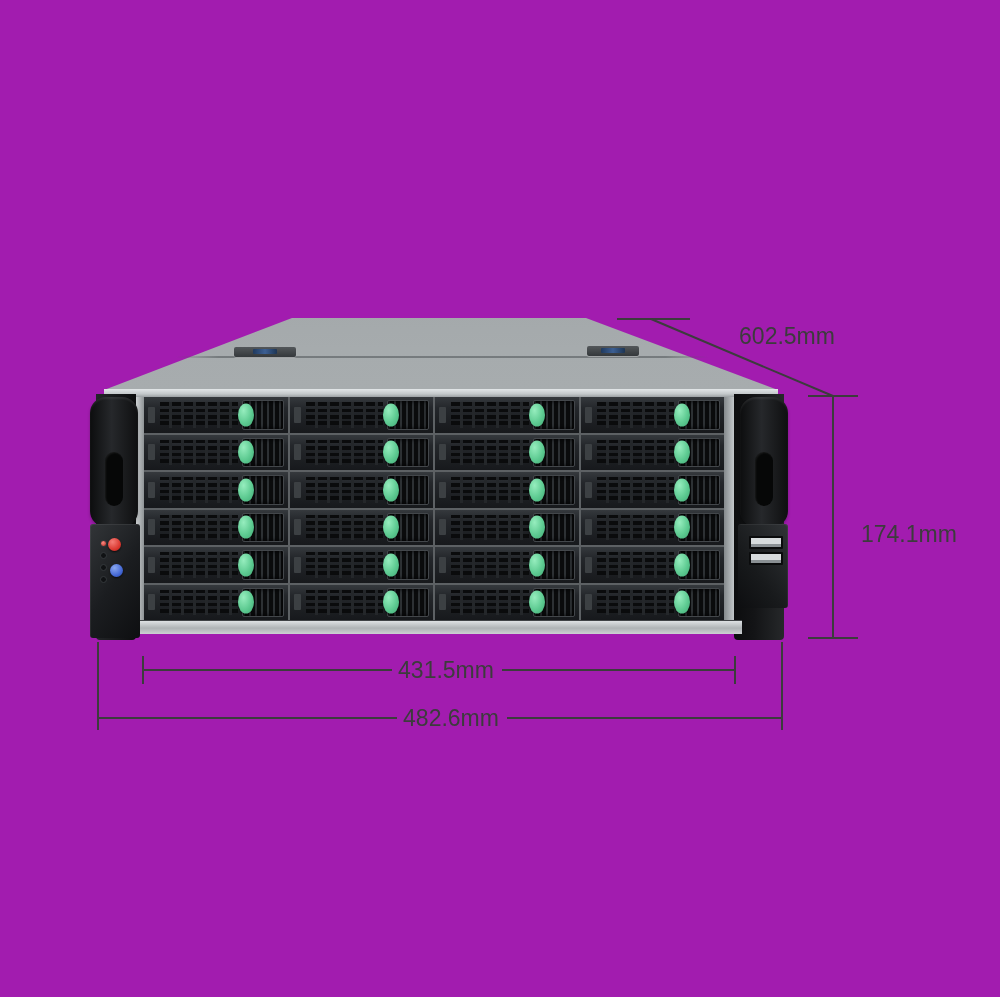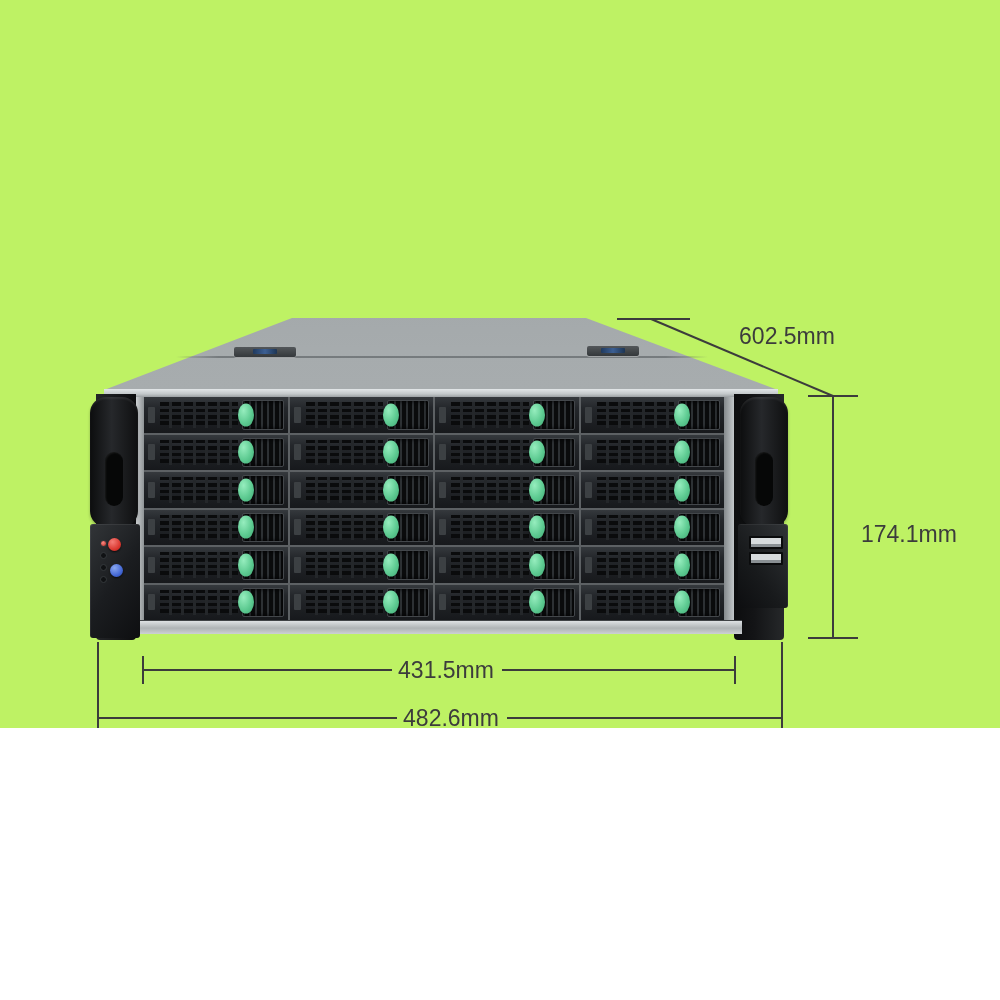--- a/index.html
+++ b/index.html
@@ -1,17 +1,17 @@
 <!DOCTYPE html>
 <html style="--green: #5ecb92; --red: #d9352d; --blue: #3f63d2; --dimline: #3c3c3c;"><head>
 <meta charset="utf-8">
 <style>
   html,body{margin:0;padding:0;background:#fff;}
   #stage{
-    position:relative;width:1000px;height:728px;background:#bef264;overflow:hidden;
+    position:relative;width:1000px;height:997px;background:#a21caf;overflow:hidden;
     font-family:"Liberation Sans", sans-serif;
   }
   
   .top-cover{
     position:absolute;left:0;top:0;width:1000px;height:1000px;
     clip-path:polygon(292px 318px,586px 318px,778px 390px,104px 390px);
     background:linear-gradient(180deg,#94999c 0%,#a6abad 35%,#b0b5b7 75%,#bcc0c2 100%);
   }
   .top-seam{
     position:absolute;left:176px;top:356px;width:532px;height:2px;

